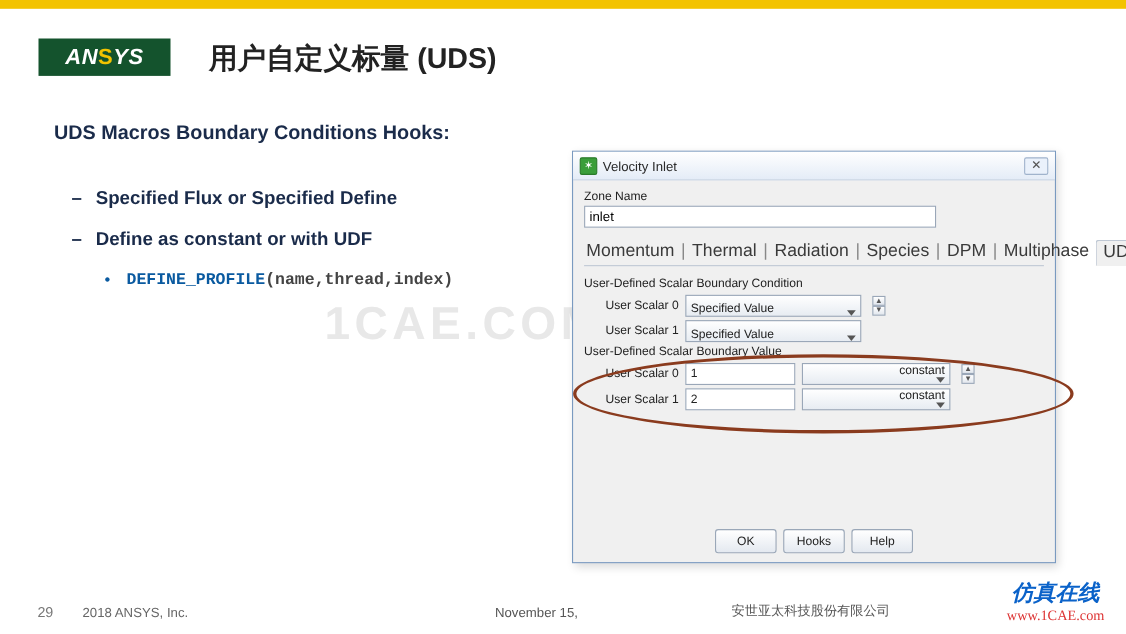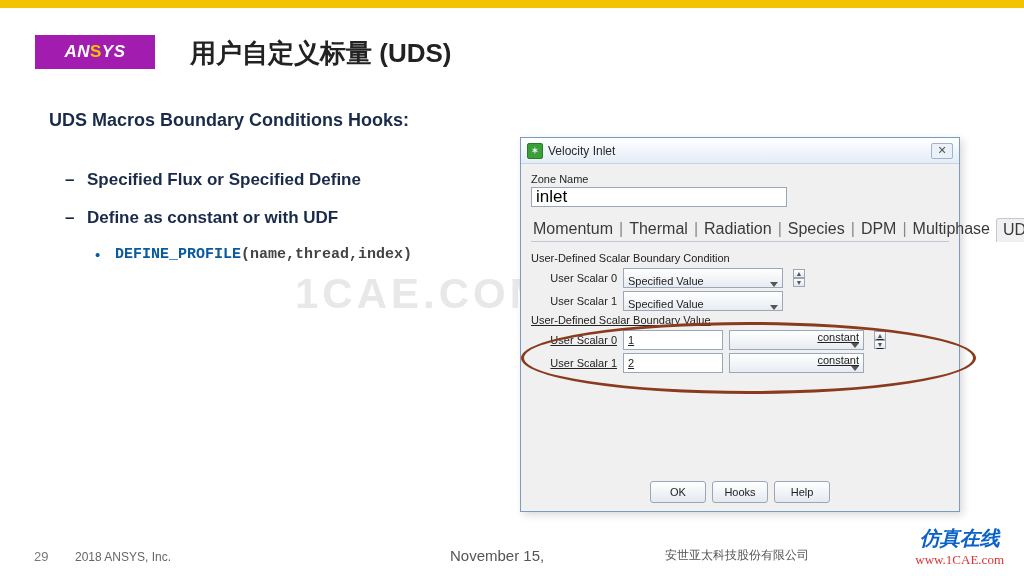--- a/index.html
+++ b/index.html
@@ -4,22 +4,22 @@
 <style>
   * { box-sizing: border-box; margin: 0; padding: 0; }
   body {
     width: 1024px; height: 576px;
     font-family: Arial, "Microsoft YaHei", sans-serif;
     background: #fff; position: relative; overflow: hidden;
   }
   .yellow-bar { position:absolute; top:0; left:0; right:0; height:8px; background:#f3c300; }
   .logo-box {
     position:absolute; top:35px; left:35px; width:120px; height:34px;
-    background:#a21caf; color:#fff; font-weight:bold; font-style:italic;
-    font-size:17px; display:flex; align-items:center; justify-content:center;
+    background:#14532d; color:#fff; font-weight:bold; font-style:italic;
+    font-size:20px; display:flex; align-items:center; justify-content:center;
     letter-spacing:0.5px;
   }
   .logo-box .y { color:#f3c300; font-style:normal; }
   .slide-title {
     position:absolute; top:36px; left:190px;
     font-size:26px; font-weight:bold; color:#222;
   }
   .section-head {
     position:absolute; top:110px; left:34px;
     font-size:18px; font-weight:bold; color:#1a2b4a;margin-left:15px;
@@ -49,22 +49,22 @@
   .dlg-title {
     height:26px; background:linear-gradient(#fff,#e4ecf7);
     border-bottom:1px solid #c8d4e6; display:flex; align-items:center;
     padding:0 6px; font-size:12px; color:#2a2a2a;
   }
   .dlg-title .ico { width:16px;height:16px;background:#3a9e3a;border:1px solid #2a7a2a;border-radius:2px;margin-right:5px;display:flex;align-items:center;justify-content:center;font-size:10px;color:#fff;}
   .dlg-title .close { margin-left:auto; width:22px; height:16px; border:1px solid #a0b3cc; background:#eaf1fb; border-radius:2px; display:flex; align-items:center; justify-content:center; font-size:11px; color:#555;}
   .dlg-body { padding:6px 10px 8px 10px; font-size:11px; color:#222; }
   .field-label { margin:3px 0 2px 0; }
   .text-input {
-    width:256px; height:20px; border:1px solid #9aa7b8; background:#fff;
-    padding:2px 4px; font-size:17px;
+    width:320px; height:20px; border:1px solid #9aa7b8; background:#fff;
+    padding:2px 4px; font-size:12px;
   }
   .tabs { margin-top:10px; border-bottom:1px solid #bfc8d4; display:flex; gap:4px; font-size:16px; }
   .tab { padding:3px 2px; color:#3a3a3a; }
   .tab.sel { border:1px solid #bfc8d4; border-bottom:1px solid #f0f0f0; background:#f0f0f0; border-radius:3px 3px 0 0; position:relative; top:1px; padding:2px 6px; }
   .sep { color:#888; padding:3px 0; }
 
   .group-label { margin-top:10px; margin-bottom:4px; }
   .row { display:flex; align-items:center; margin:3px 0 3px 14px; gap:6px; }
   .row .lbl { width:72px; text-align:right; }
   .dropdown {
@@ -85,21 +85,21 @@
   .circle-highlight {
     position:absolute; left:-10px; width:455px; height:72px;
     border:3px solid #8a3b1e; border-radius:50%; pointer-events:none;
   }
 
   .btn-row { position:absolute; bottom:8px; left:0; right:0; display:flex; justify-content:center; gap:6px;}
   .btn { min-width:56px; height:22px; border:1px solid #9aa7b8; background:linear-gradient(#fff,#e4e9f0); border-radius:3px; font-size:11px; display:flex; align-items:center; justify-content:center; padding:0 10px; }
 
   .slide-num { position:absolute; left:34px; bottom:12px; font-size:13px; color:#777; }
   .copyright { position:absolute; left:75px; bottom:12px; font-size:12px; color:#666; }
-  .date { position:absolute; left:450px; bottom:12px; font-size:15px; color:#555; }
+  .date { position:absolute; left:450px; bottom:12px; font-size:12px; color:#555; }
   .company { position:absolute; right:215px; bottom:12px; font-size:12px; color:#555; }
   .wm-logo { position:absolute; right:20px; bottom:8px; text-align:center; font-family:"SimSun","Microsoft YaHei"; }
   .wm-logo .cn { font-size:20px; font-style:italic; color:#0a62c9; font-weight:bold;text-align:center;}
   .wm-logo .url { font-size:13px; color:#d33; }
 </style>
 </head>
 <body>
 
 <div class="yellow-bar"></div>
 
@@ -168,21 +168,21 @@
         </div>
     </div>
     <div class="row">
       <span class="lbl">User Scalar 1</span>
       <div class="dropdown dd-wide">
         <span>Specified Value</span>
         <span class="arrow"></span>
       </div>
     </div>
 
-    <div style="position:relative; text-decoration:underline;">
+    <div style="position:relative; ">
       <div class="group-label" style="margin-top:0">User-Defined Scalar Boundary Value</div>
       <div class="row">
         <span class="lbl">User Scalar 0</span>
         <div class="num-input">
             <span>1</span>
           </div>
         <div class="dropdown dd-med">
           <span>constant</span>
           <span class="arrow"></span>
         </div>

